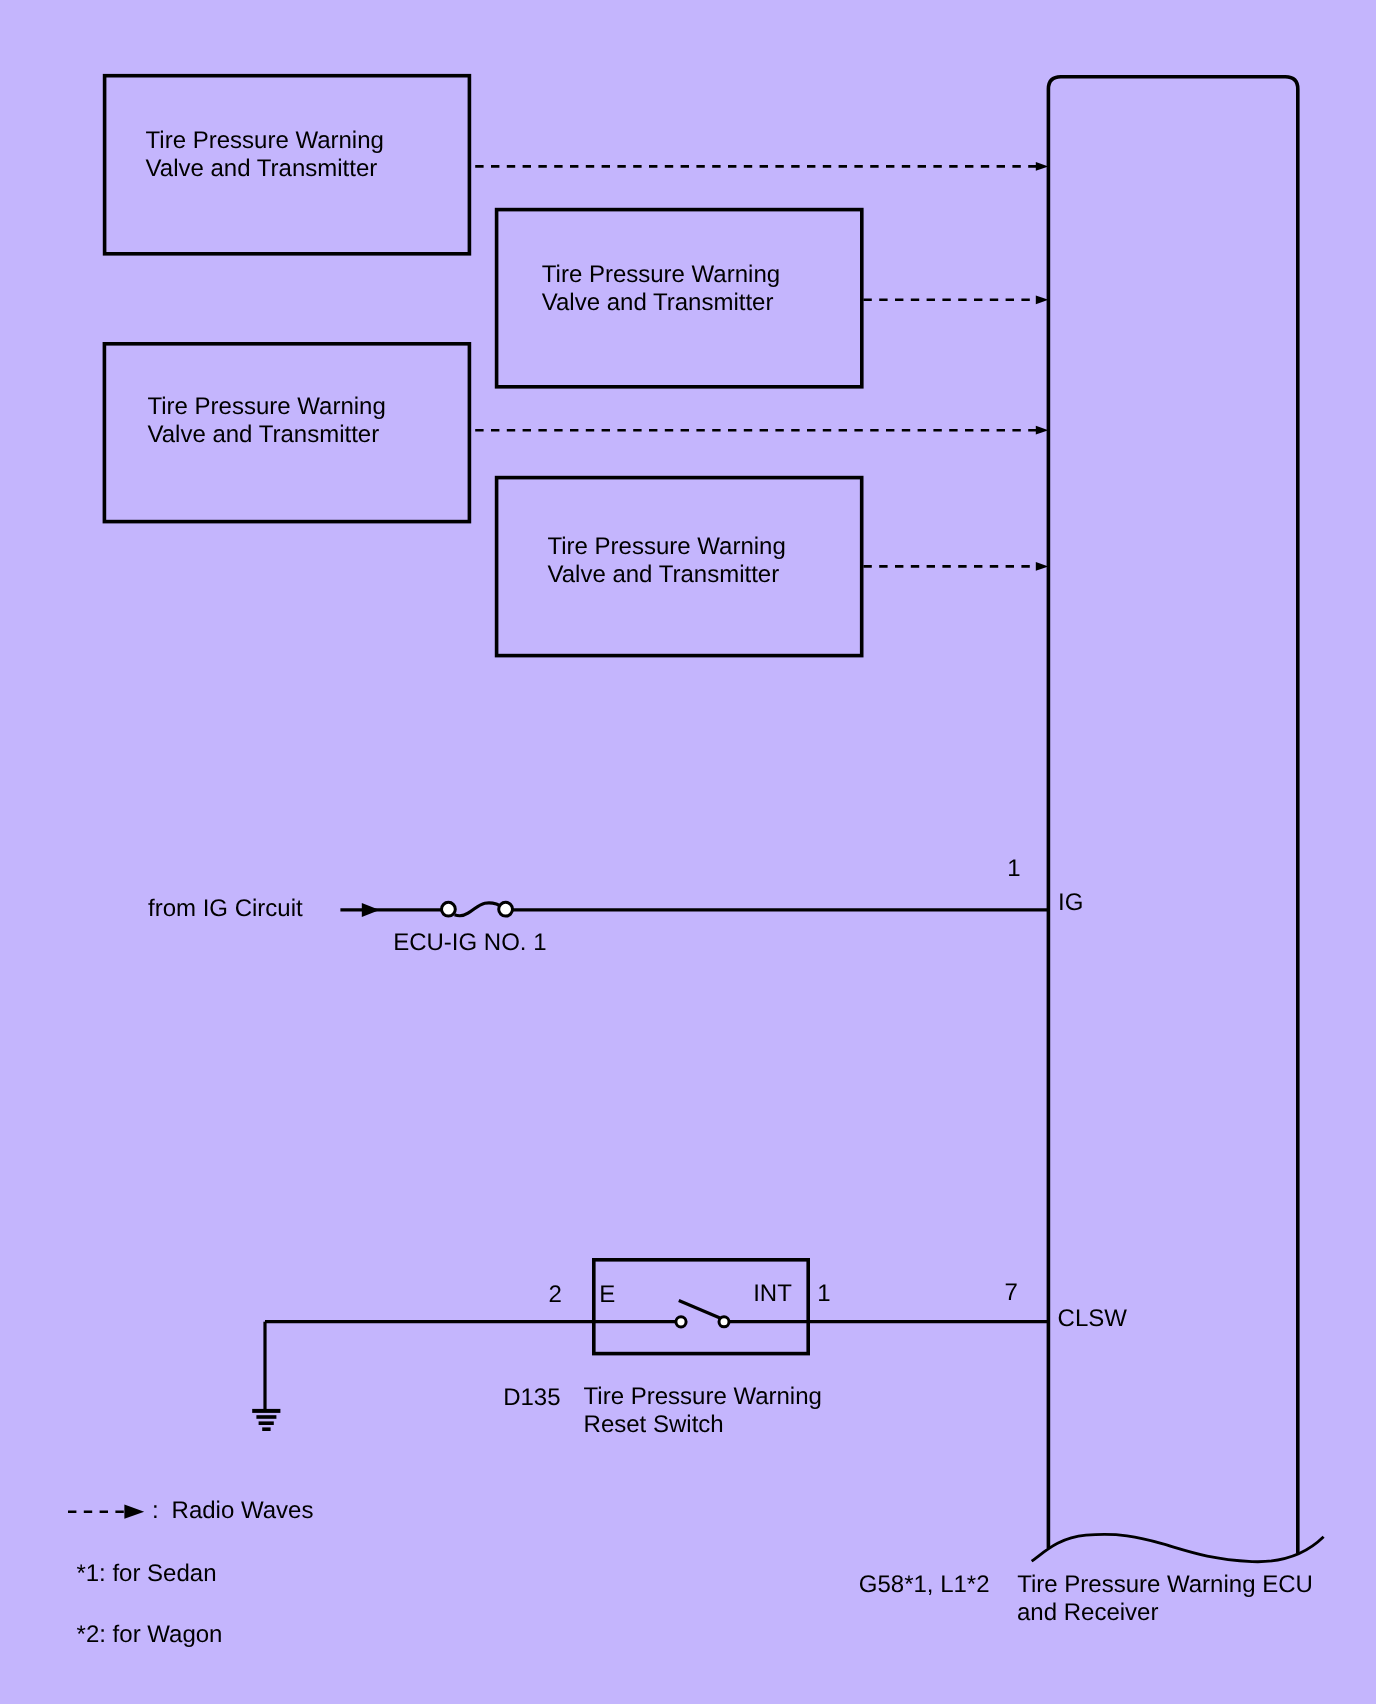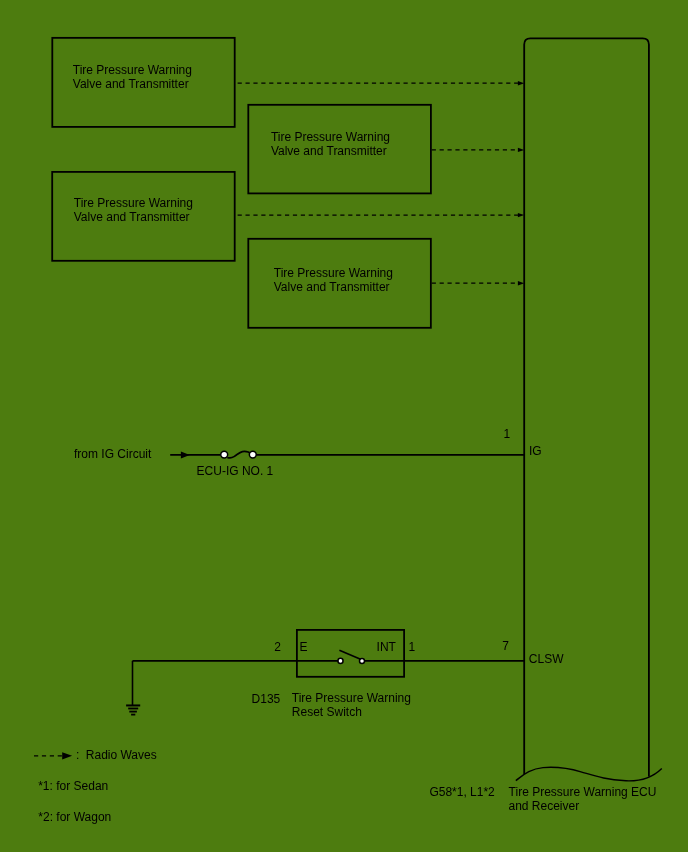--- a/index.html
+++ b/index.html
@@ -1,17 +1,17 @@
 <!DOCTYPE html>
 <html><head>
 <meta charset="utf-8">
 <style>
   html,body{margin:0;padding:0;background:#ffffff;}
   body{width:688px;height:852px;overflow:hidden;font-family:"Liberation Sans",sans-serif;}
-  #root{position:relative;width:688px;height:852px;background:#4d7c0f;}
+  #root{position:relative;width:688px;height:852px;background:#c4b5fd;}
   svg#diagram{position:absolute;left:0;top:0;}
   #diagram text{font-family:"Liberation Sans",sans-serif;fill:#000000;font-size:12px;}
   .box{fill:none;stroke:#000000;stroke-width:1.8;}
   .wire{fill:none;stroke:#000000;stroke-width:1.6;}
   .dash{fill:none;stroke:#000000;stroke-width:1.3;stroke-dasharray:4.2 3.7;}
     .circ{fill:#ffffff;stroke:#000000;stroke-width:1.5;}
   .wave{fill:none;stroke:#000000;stroke-width:1.4;}
 </style>
 </head>
 <body>

